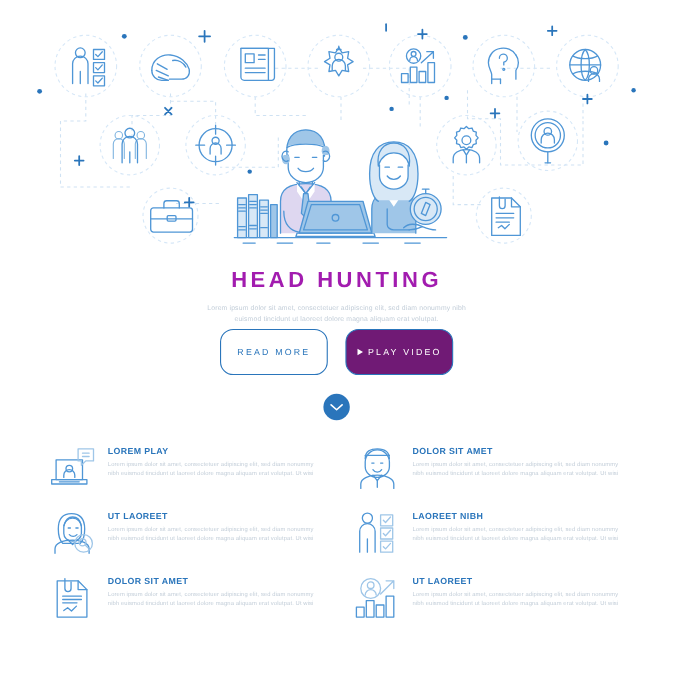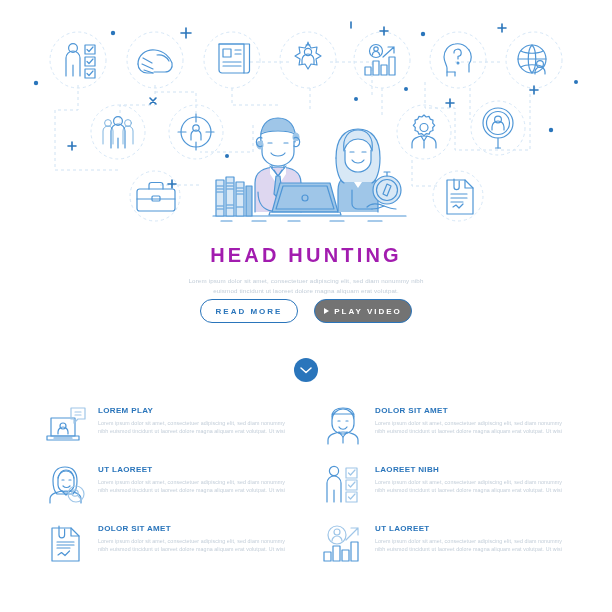--- a/index.html
+++ b/index.html
@@ -61,37 +61,37 @@
     width: 612px;
     display: flex;
     justify-content: center;
     align-items: center;
     gap: 16px;
   }
   .btn {
     display: inline-flex;
     align-items: center;
     justify-content: center;
-    height: 24px;
+    height: 42px;
     border-radius: 12px;
     font-size: 8px;
     letter-spacing: 2px;
-    font-weight: 700;
+    font-weight: 400;
     cursor: pointer;
     user-select: none;
   }
   .btn-outline {
     width: 98px;
     border: 1.6px solid #2a75bb;
     color: #2a75bb;
     background: #ffffff;
   }
   .btn-solid {
     width: 98px;
-    background: #737373;
+    background: #701a75;
     color: #ffffff;
     border: 1.6px solid #2a75bb;
     gap: 4px;
   }
   .play-tri {
     width: 0; height: 0;
     border-left: 5px solid #ffffff;
     border-top: 3.2px solid transparent;
     border-bottom: 3.2px solid transparent;
     display: inline-block;

